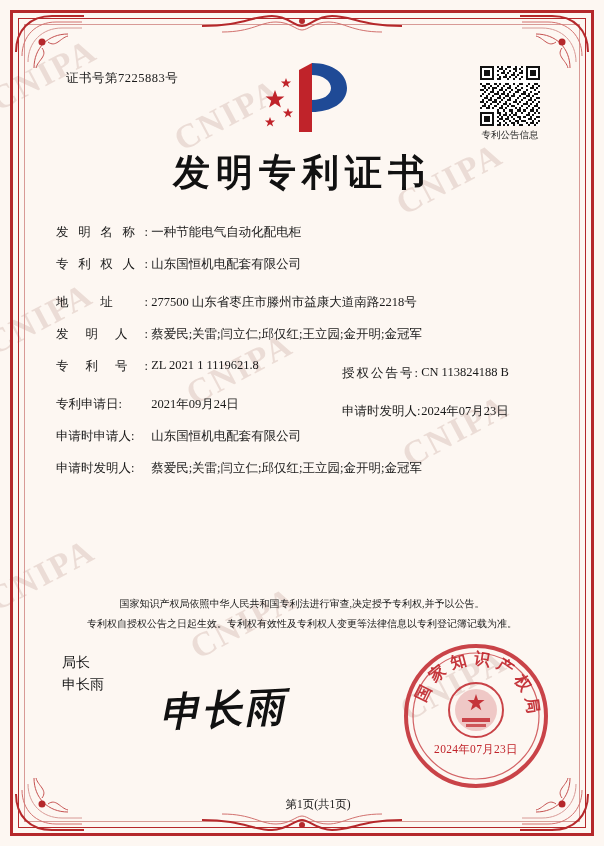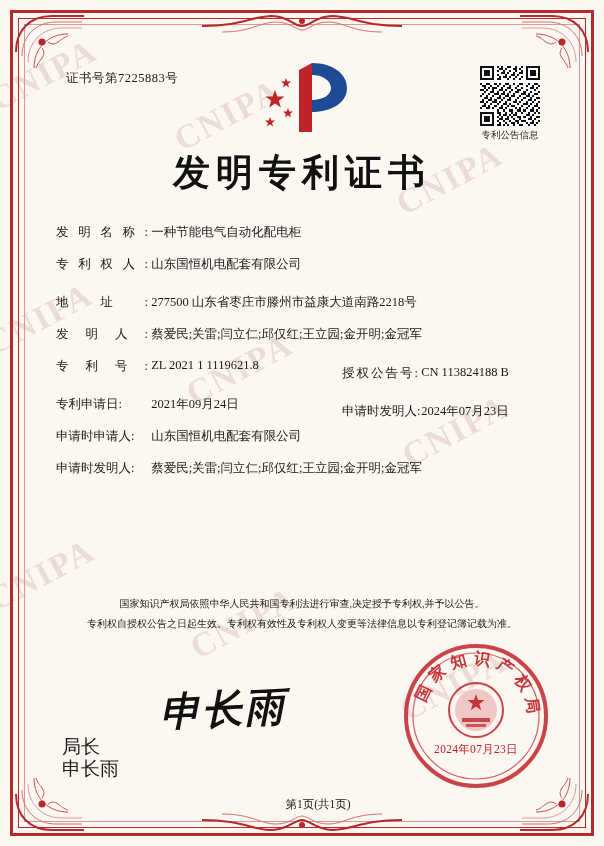--- a/index.html
+++ b/index.html
@@ -205,22 +205,22 @@
     line-height: 20px;
     color: #1a1a1a;
     text-align: center;
   }
   .notice div:first-child { text-indent: 0; }
 
   
   .director {
     position: absolute;
     left: 62px;
-    top: 736px;
-    font-size: 19px;
+    top: 652px;
+    font-size: 14px;
     color: #1a1a1a;
     line-height: 22px;
   }
   .signature {
     position: absolute;
     left: 160px;
     top: 682px;
     font-family: "Liberation Serif", serif;
     font-size: 40px;
     font-weight: bold;

